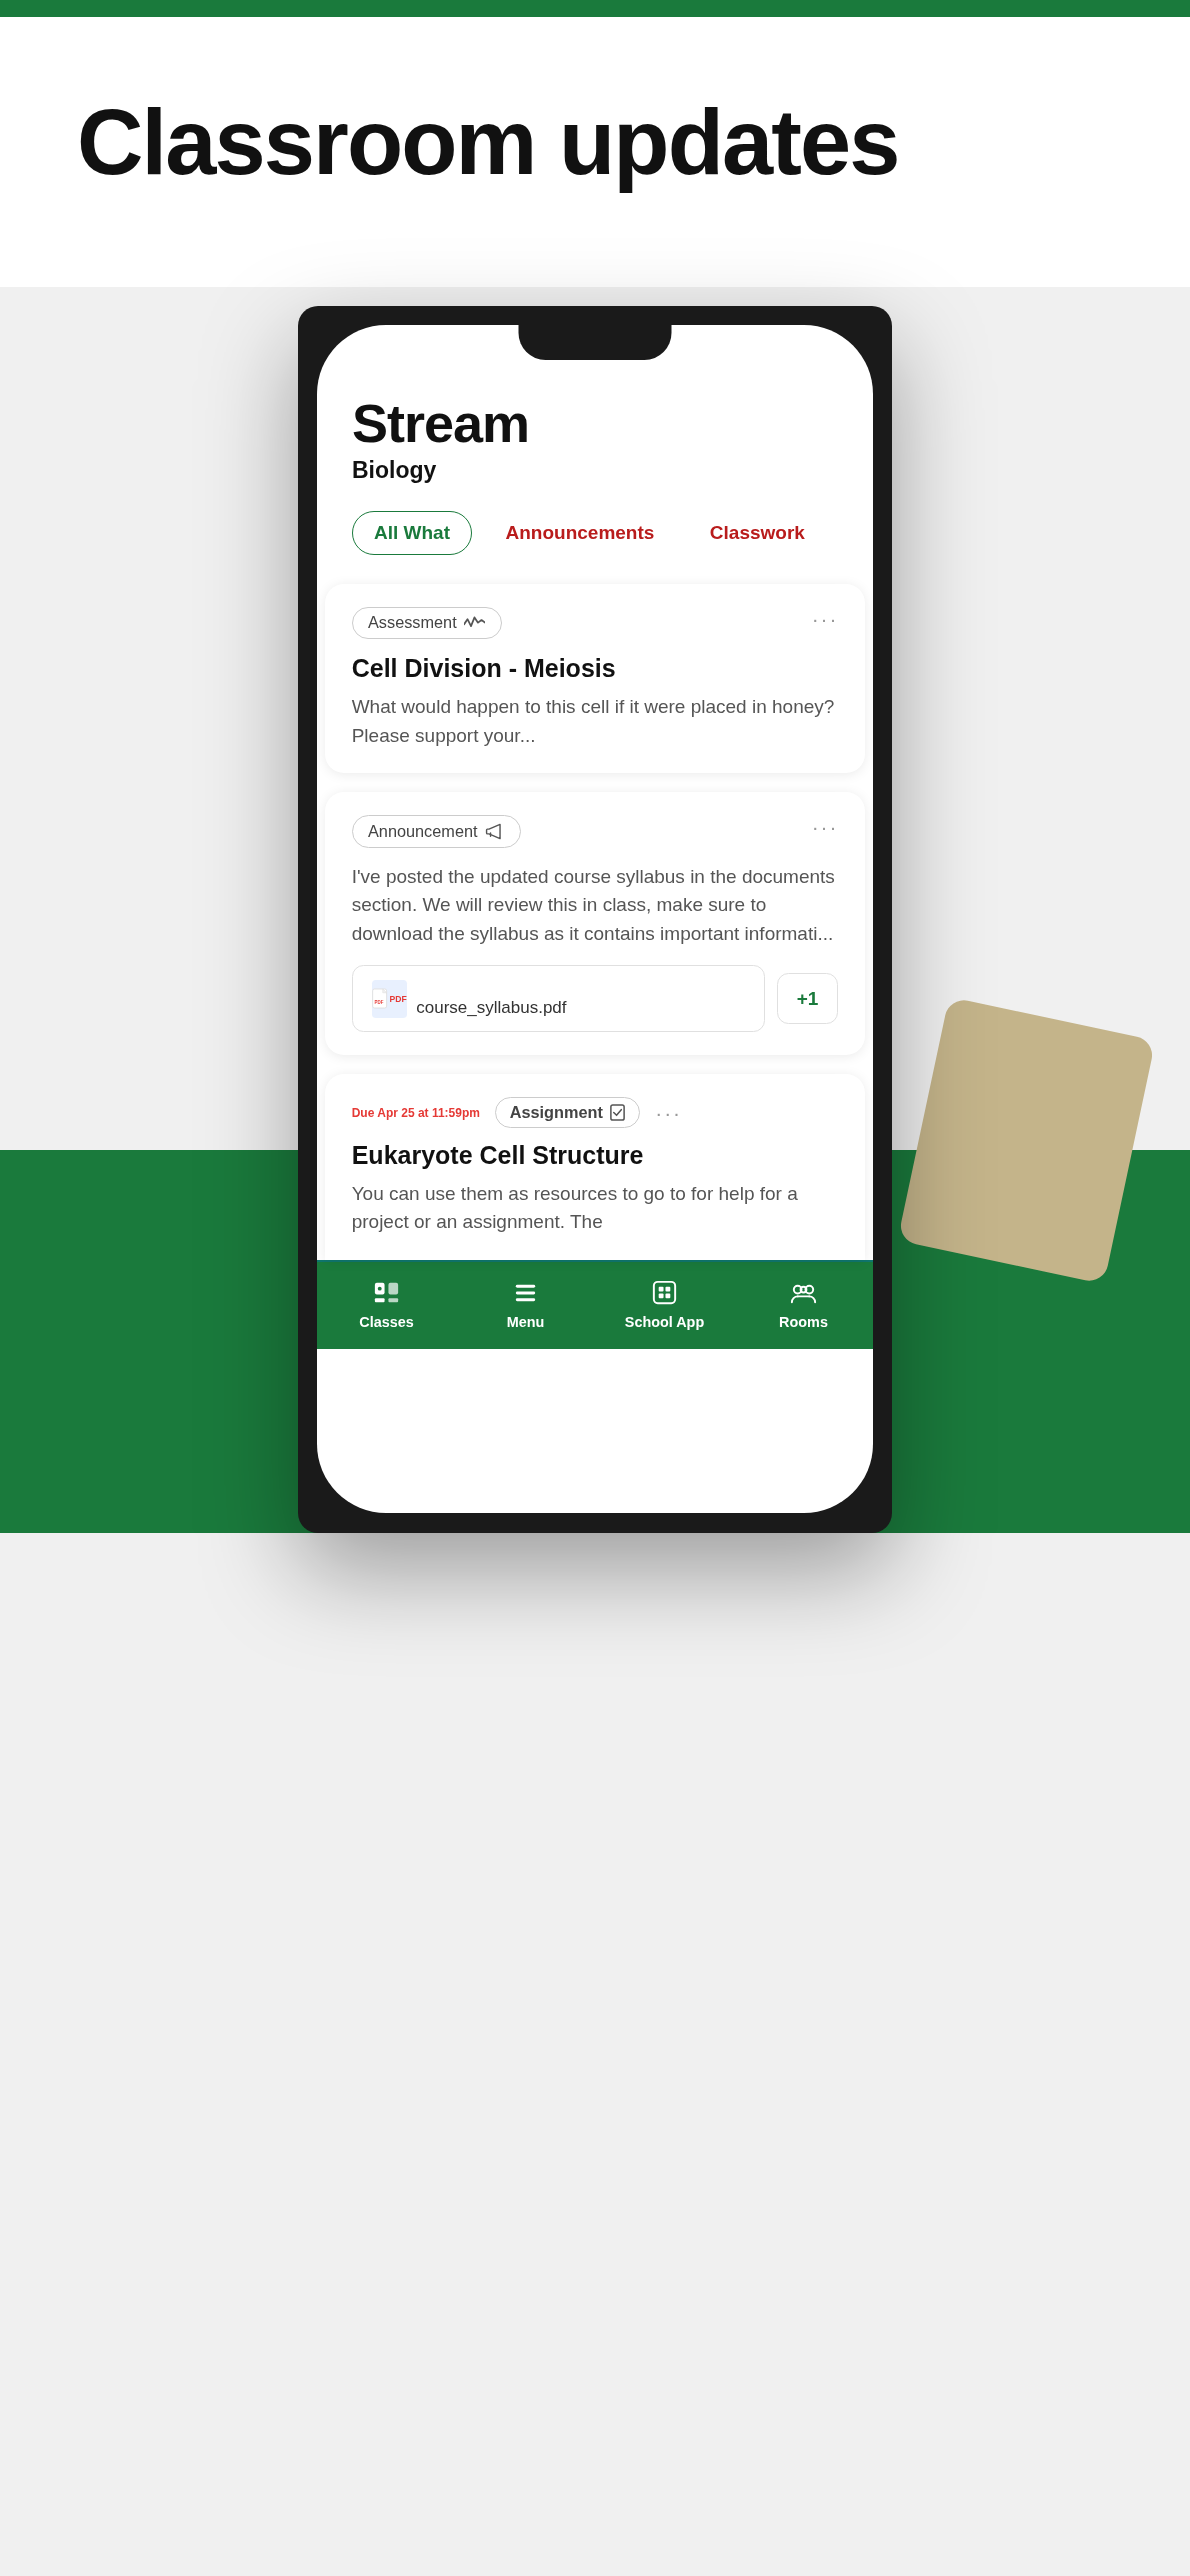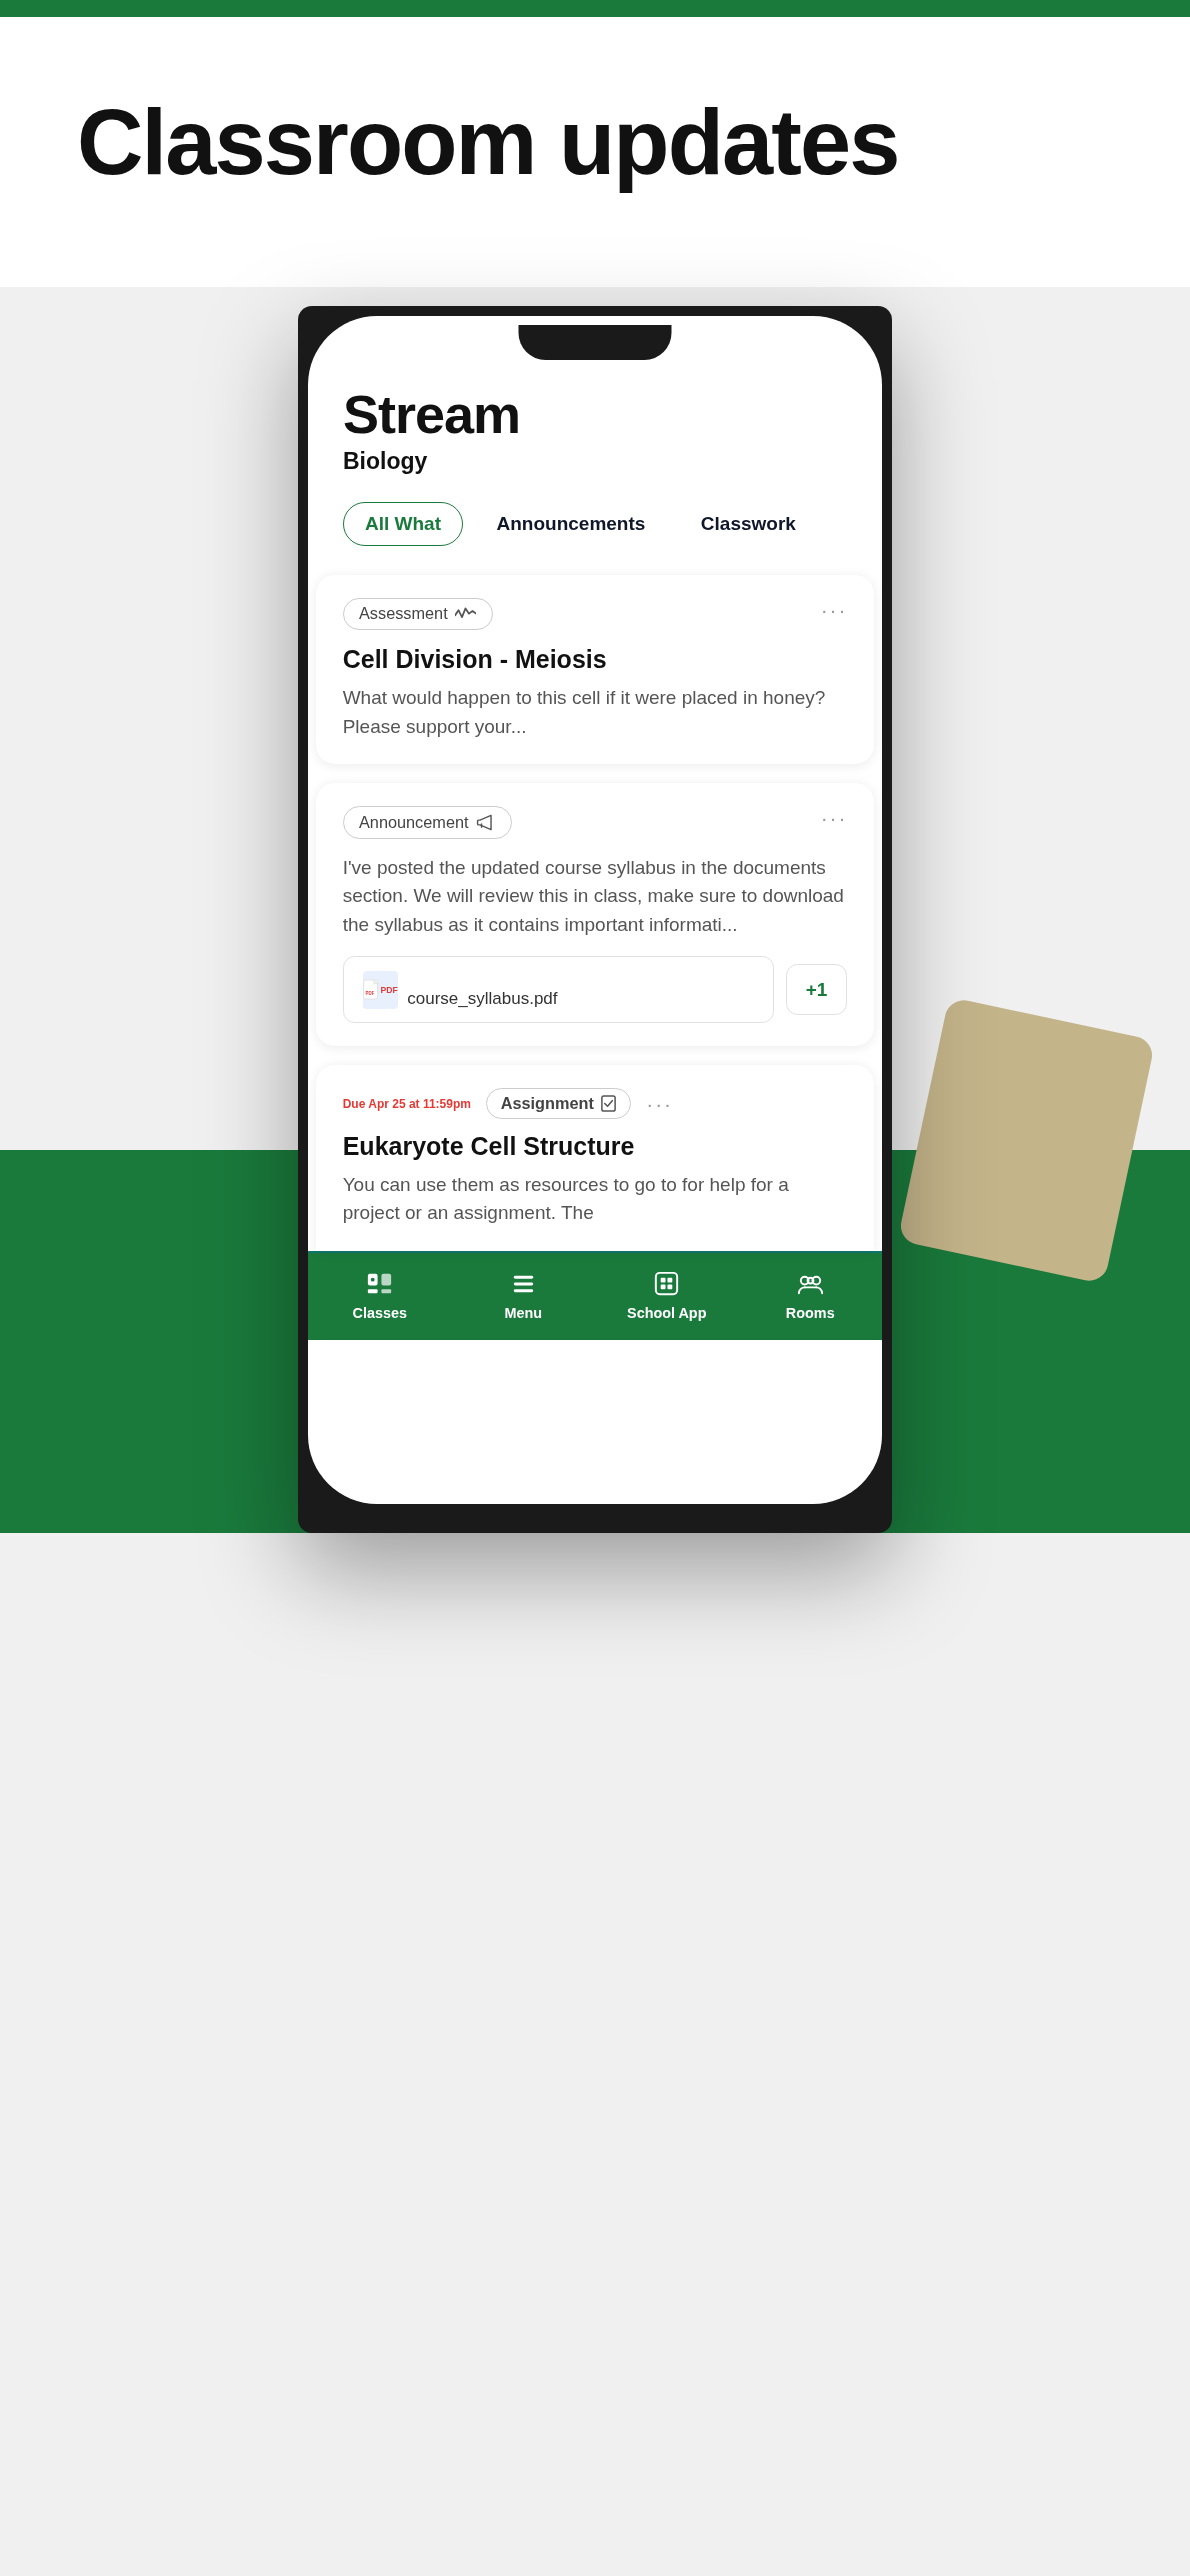--- a/index.html
+++ b/index.html
@@ -31,22 +31,22 @@
       font-weight: 900;
       color: #111111;
       line-height: 1.05;
       letter-spacing: -1.9px;
     }
 
     .phone-frame {
       width: 594px;
       min-height: 1227px;
       background: #1a1a1a;
-      border-radius: 14px;
-      padding: 10px;
+      border-radius: 20px;
+      padding: 19px;
       position: relative;
       box-shadow: 0 38px 96px rgba(0,0,0,0.35);
     }
 
     
     .phone-notch {
       position: absolute;
       top: 19px;
       left: 50%;
       transform: translateX(-50%);
@@ -101,21 +101,21 @@
       border: 1.4px solid transparent;
     }
 
     .filter-tab.active {
       color: #1a7a3c;
       border-color: #1a7a3c;
       background: #ffffff;
     }
 
     .filter-tab.inactive {
-      color: #0f172a;
+      color: #b91c1c;
       border-color: transparent;
       background: transparent;
     }
 
     
     .card {
       background: #ffffff;
       border-radius: 19px;
       padding: 23px 27px;
       margin-bottom: 19px;

